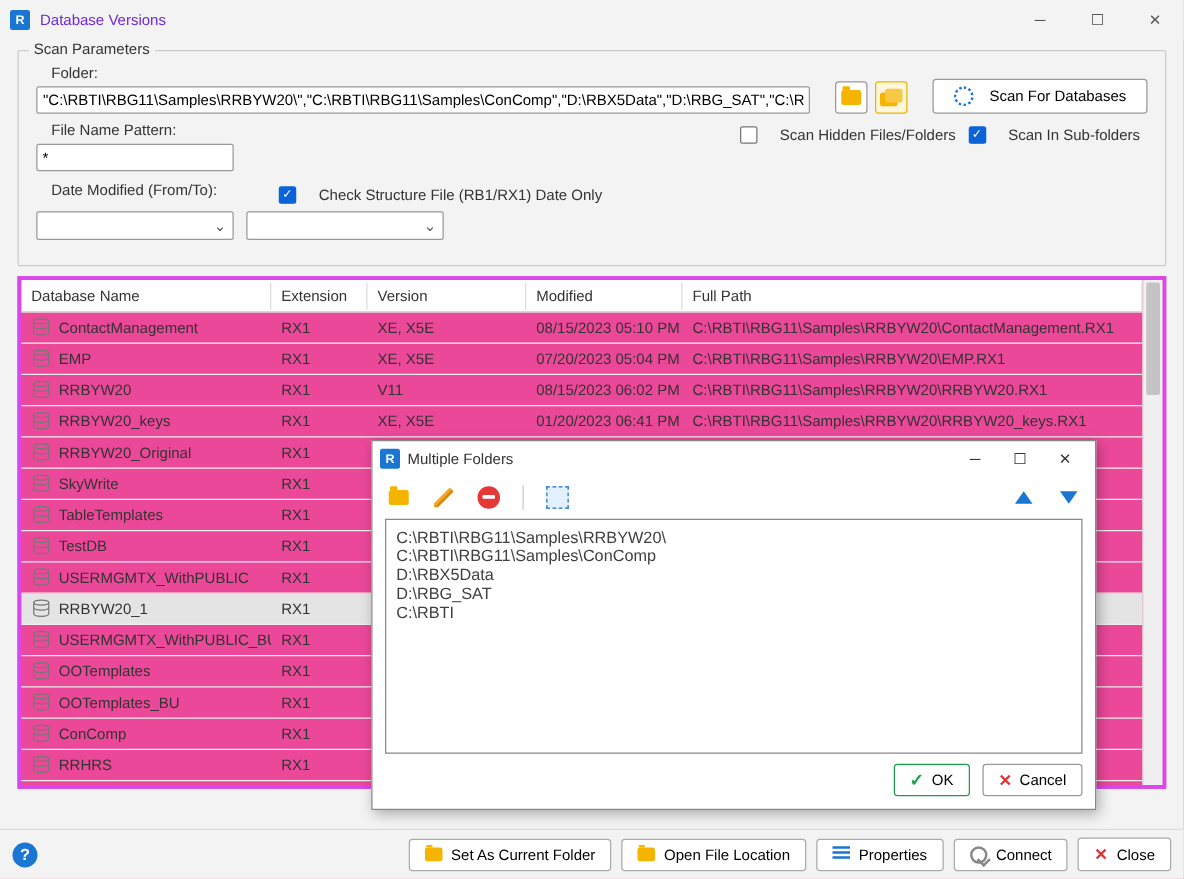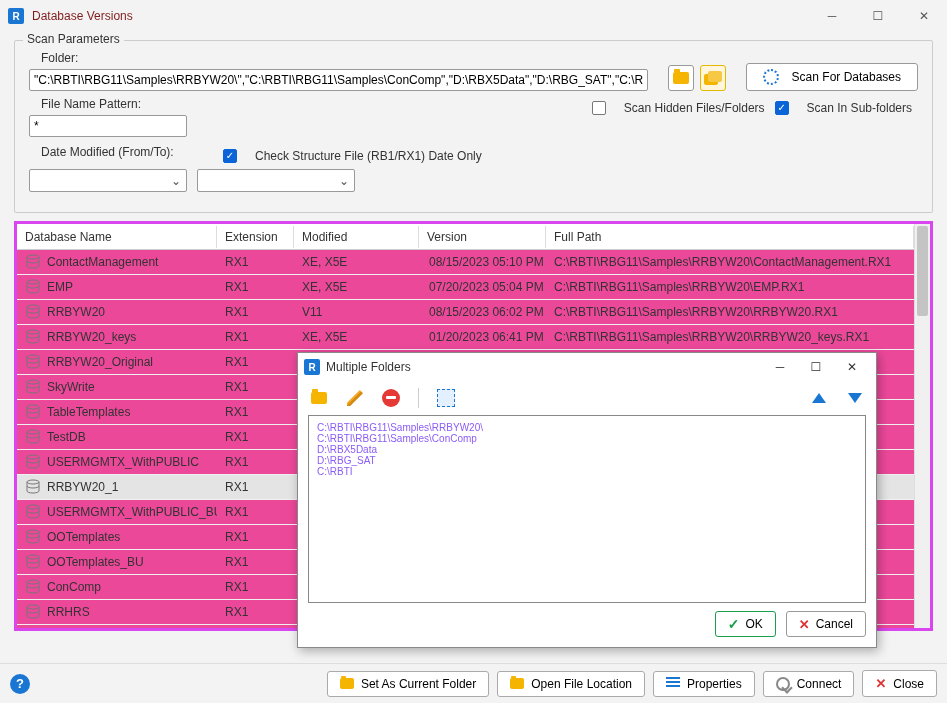--- a/index.html
+++ b/index.html
@@ -1,20 +1,20 @@
 <!DOCTYPE html>
 <html><head>
 <meta charset="utf-8">
 <style>
 * { box-sizing: border-box; font-family: "Segoe UI", Tahoma, sans-serif; font-size: 12px; }
 body { margin: 0; background: #f3f3f3; width: 947px; height: 703px; overflow: hidden; position: relative; }
 
 .titlebar { height: 32px; background: #f3f3f3; display: flex; align-items: center; padding: 0 0 0 8px; }
 .titlebar .app-icon { width: 16px; height: 16px; background: #1976d2; border-radius: 2px; margin-right: 8px; display: flex; align-items: center; justify-content: center; color: #fff; font-size: 10px; font-weight: bold; }
-.titlebar .title { color: #7f1d1d; flex: 1; }
+.titlebar .title { color: #6d28d9; flex: 1; }
 .titlebar .win-btn { width: 46px; height: 32px; display: flex; align-items: center; justify-content: center; color: #555; }
 
 .groupbox { border: 1px solid #ccc; border-radius: 2px; margin: 8px 14px; padding: 10px 14px 14px; position: relative; }
 .groupbox .legend { position: absolute; top: -9px; left: 8px; background: #f3f3f3; padding: 0 4px; color: #333; }
 
 .row { display: flex; align-items: center; margin-bottom: 6px; gap: 8px; }
 .label { color: #333; margin-left: 12px; }
 .text-input { height: 22px; border: 1px solid #999; border-radius: 2px; padding: 2px 4px; background: #fff; font-size: 12px; }
 .combo { height: 23px; border: 1px solid #999; border-radius: 2px; background: #fff; display: flex; align-items: center; justify-content: flex-end; padding-right: 2px; }
 .combo .drop { width: 16px; text-align: center; color: #555; }
@@ -55,21 +55,21 @@
 .dialog-toolbar { height: 34px; display: flex; align-items: center; padding: 0 10px; gap: 14px; }
 .dialog-toolbar .sep { width: 1px; height: 20px; background: #ccc; margin: 0 2px; }
 .tb-icon { width: 22px; height: 22px; display: flex; align-items: center; justify-content: center; }
 .pencil-icon { width: 16px; height: 16px; background: linear-gradient(135deg, #f5a623 50%, #d68910 50%); clip-path: polygon(0 80%, 80% 0, 100% 20%, 20% 100%, 0 100%); }
 .minus-circle { width: 18px; height: 18px; background: #e53935; border-radius: 50%; position: relative; }
 .minus-circle::after { content: ""; position: absolute; left: 4px; right: 4px; top: 7px; height: 3px; background: #fff; border-radius: 1px; }
 .selectall-icon { width: 18px; height: 18px; border: 1px dashed #1976d2; background: #e3f0ff; }
 .arrow-up { width: 0; height: 0; border-left: 7px solid transparent; border-right: 7px solid transparent; border-bottom: 10px solid #1976d2; }
 .arrow-down { width: 0; height: 0; border-left: 7px solid transparent; border-right: 7px solid transparent; border-top: 10px solid #1976d2; }
 
-.dialog-textarea { flex: 1; margin: 0 10px 8px; border: 1px solid #888; background: #fff; padding: 6px 8px; white-space: pre; font-size: 10px; color: #8b5cf6; overflow: auto; }
+.dialog-textarea { flex: 1; margin: 0 10px 8px; border: 1px solid #888; background: #fff; padding: 6px 8px; white-space: pre; font-size: 13px; color: #404040; overflow: auto; }
 .dialog-buttons { display: flex; justify-content: flex-end; gap: 10px; padding: 0 10px 10px; }
 .dlg-btn { border: 1px solid #999; border-radius: 3px; padding: 4px 12px; display: flex; align-items: center; gap: 6px; background: #fff; }
 .dlg-btn.primary { border-color: #1a9e4b; }
 .check-glyph { color: #1a9e4b; font-weight: bold; font-size: 14px; }
 .x-glyph { color: #d33; font-weight: bold; font-size: 13px; }
 
 .footer-bar { position: absolute; left: 0; right: 0; bottom: 0; height: 40px; background: #f3f3f3; border-top: 1px solid #ddd; display: flex; align-items: center; padding: 0 10px; gap: 8px; }
 .footer-bar .spacer { flex: 1; }
 .help-icon { width: 20px; height: 20px; border-radius: 50%; background: #1976d2; color: #fff; display: flex; align-items: center; justify-content: center; font-weight: bold; font-size: 13px; }
 .footer-btn { border: 1px solid #aaa; border-radius: 3px; padding: 5px 12px; background: #fff; display: flex; align-items: center; gap: 7px; }
@@ -165,22 +165,22 @@
       <span class="label">Scan In Sub-folders</span>
     </div>
   </div>
 </div>
 
 <div class="table-wrap">
   <div class="table-body">
     <div class="thead">
       <div class="th col-name">Database Name</div>
       <div class="th col-ext">Extension</div>
+      <div class="th col-ver">Version</div>
       <div class="th col-mod">Modified</div>
-      <div class="th col-ver">Version</div>
       <div class="th col-path">Full Path</div>
     </div>
     <div id="rows">
         <div class="trow">
           <div class="td col-name">
             <span class="db-icon">
               <svg viewBox="0 0 16 16" width="16" height="16">
                 <ellipse cx="8" cy="3" rx="6" ry="2" fill="none" stroke="#777" stroke-width="1"></ellipse>
                 <path d="M2 3 V12 A6 2 0 0 0 14 12 V3" fill="none" stroke="#777" stroke-width="1"></path>
                 <path d="M2 7 A6 2 0 0 0 14 7" fill="none" stroke="#777" stroke-width="1"></path>

